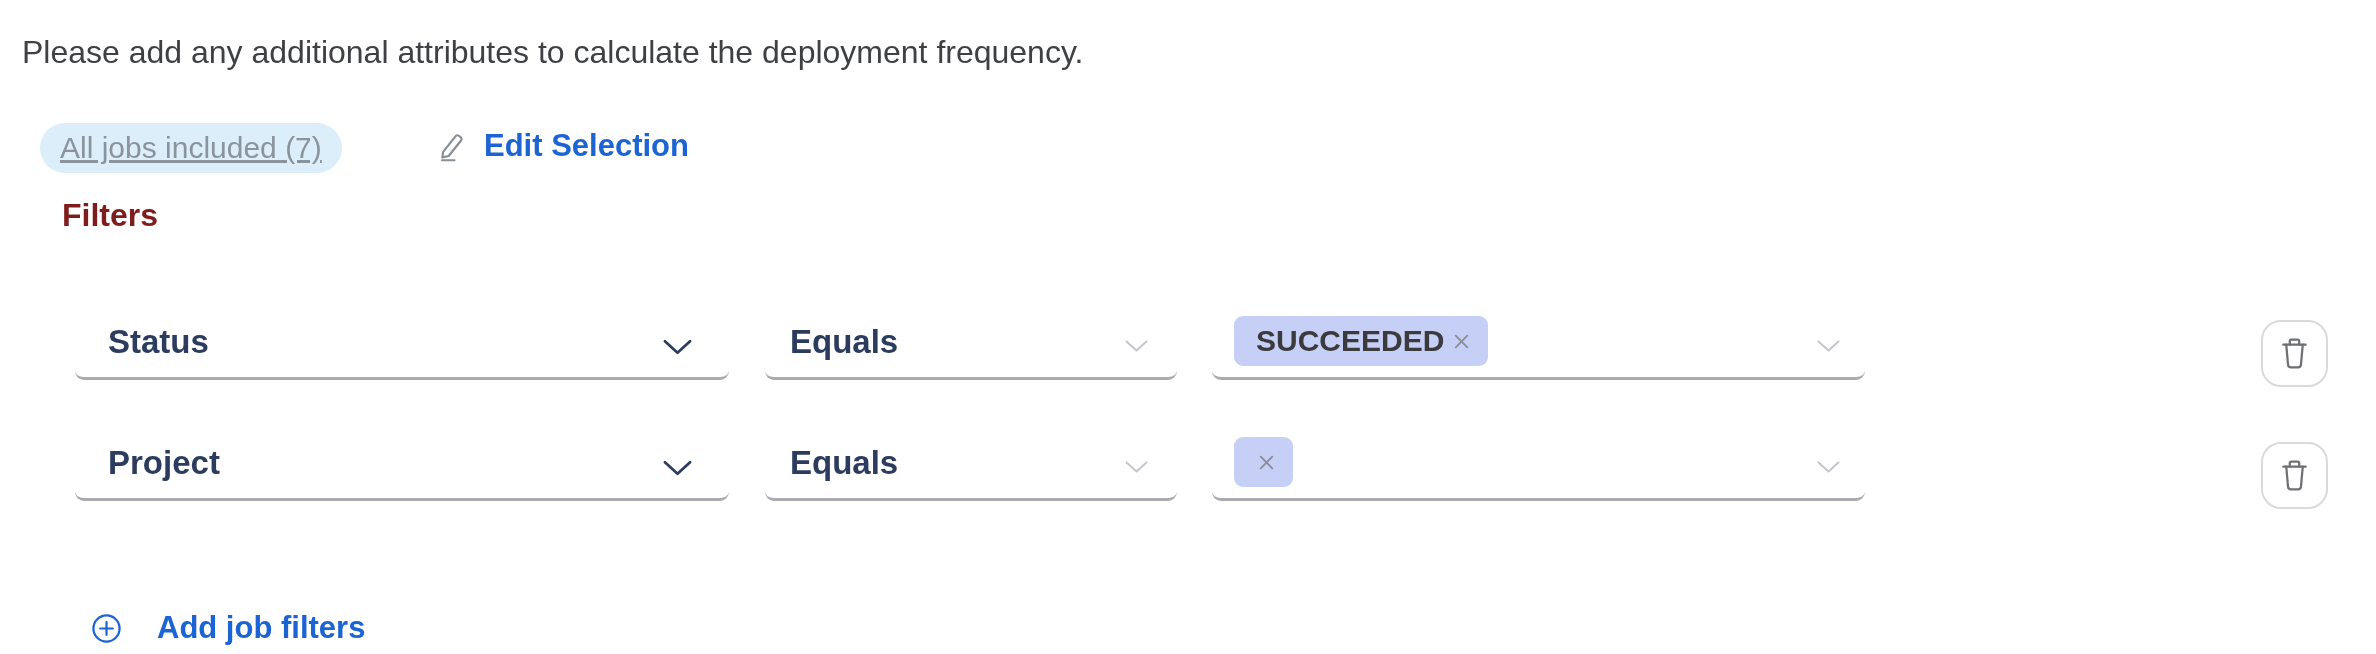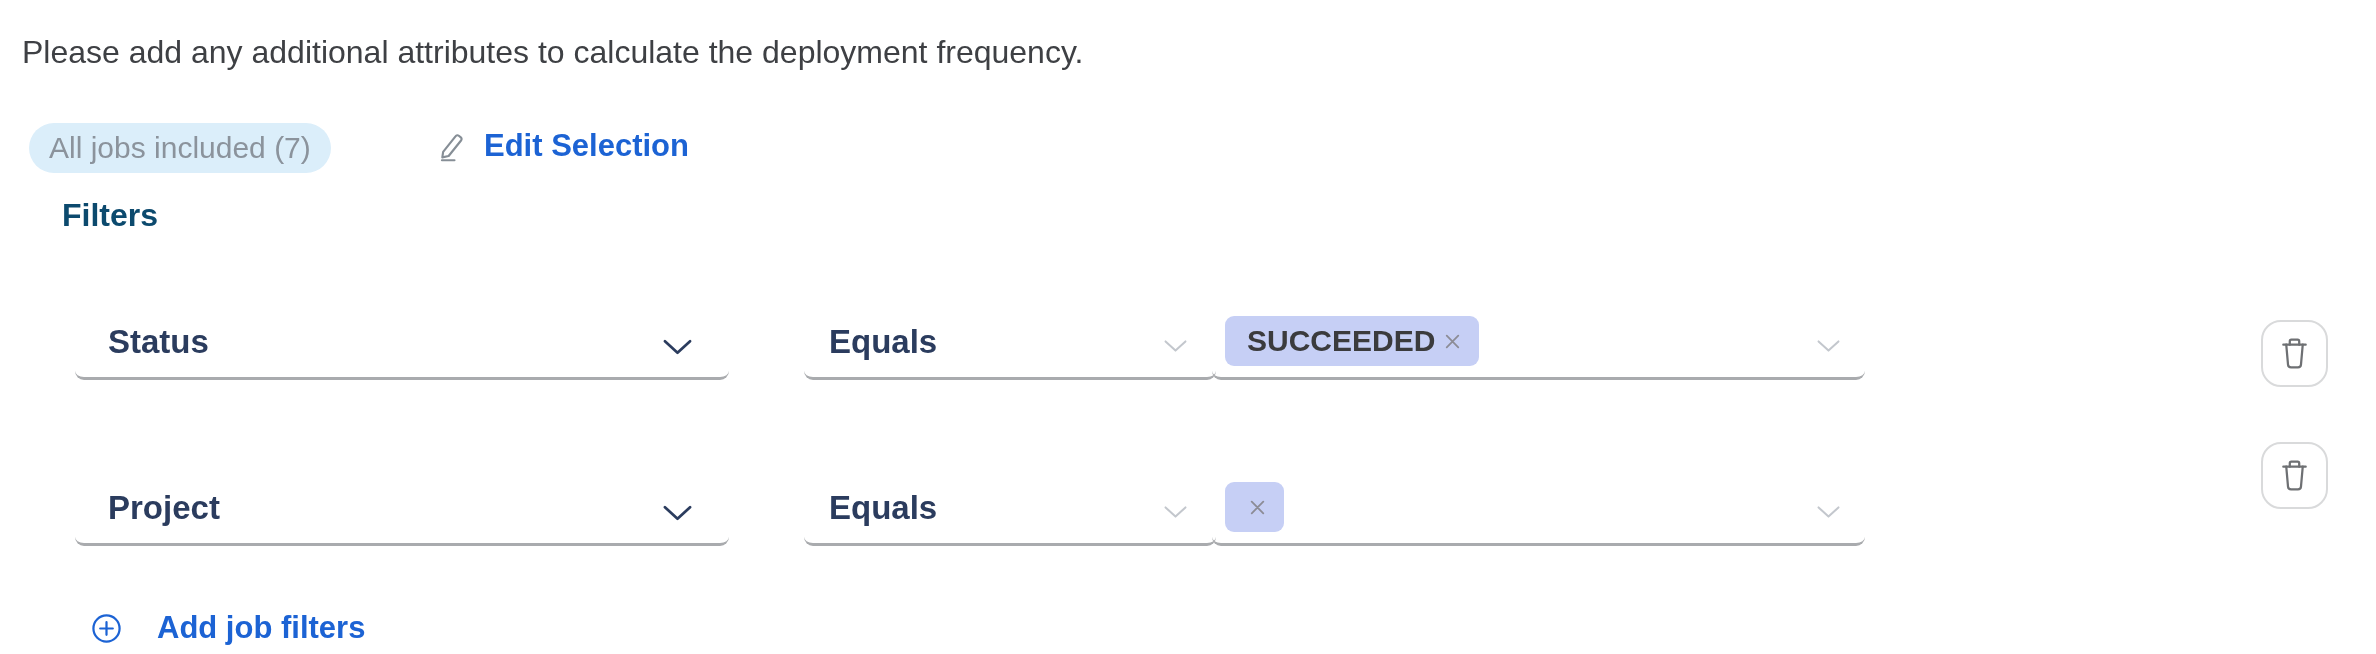--- a/index.html
+++ b/index.html
@@ -14,29 +14,30 @@
 
   .intro {
     position: absolute;
     left: 22px; top: 34px;
     font-size: 32px;
     color: #3e4044;
   }
 
   .badge {
     position: absolute;
-    left: 29px; top: 123px;
+    left: 40px; top: 123px;
     height: 50px;
     line-height: 50px;
     padding: 0 20px;
     border-radius: 25px;
     background: var(--badge-bg, #dbeefa);
     color: #8b939c;
     font-size: 30px;
     white-space: nowrap;
+    text-decoration: underline;
   }
 
   .edit-btn {
     position: absolute;
     left: 437px; top: 128px;
     display: flex;
     align-items: center;
     gap: 18px;
     cursor: pointer;
     background: none; border: none; padding: 0;
@@ -47,65 +48,65 @@
     font-weight: 700;
     color: var(--accent, #1c63d4);
     font-family: inherit;
   }
 
   .filters-heading {
     position: absolute;
     left: 62px; top: 197px;
     font-size: 32px;
     font-weight: 700;
-    color: #0c4a6e;
+    color: #7f1d1d;
   }
 
   .filters-note {
     position: absolute;
     left: 62px; top: 256px;
     font-size: 31px;
     color: #8f9297;
   }
 
   .field {
     position: absolute;
     height: 64px;
     border-bottom: 3px solid #a9abae;
     border-radius: 0 0 9px 9px;
     cursor: pointer;
     box-sizing: border-box;
     font-weight: bold;
   }
   .row1 .field { top: 316px; }
-  .row2 .field { top: 437px; margin-top: 45px; }
+  .row2 .field { top: 437px; }
 
   .field-attr  { left: 75px;   width: 654px; }
-  .field-op    { left: 804px;  width: 412px; }
+  .field-op    { left: 765px;  width: 412px; }
   .field-value { left: 1212px; width: 653px; }
 
   .field-label {
     position: absolute;
     bottom: 16px;
     font-size: 33px;
     color: #2b3c5e;
     white-space: nowrap;
   }
   .field-attr .field-label { left: 33px; }
   .field-op   .field-label { left: 25px; }
 
   .chevron { position: absolute; bottom: 22px; }
   .chevron.dark  { right: 37px; width: 29px; height: 16px; color: #2b3c5e; }
   .chevron.light { width: 23px; height: 14px; color: #c3c7cd; bottom: 24px; }
   .field-op    .chevron.light { right: 29px; }
   .field-value .chevron.light { right: 25px; }
 
   .value-tag {
     position: absolute;
-    left: 13px; top: 0;
+    left: 22px; top: 0;
     height: 50px;
     border-radius: 9px;
     background: var(--tag-bg, #c6cff5);
     display: flex;
     align-items: center;
     gap: 7px;
     padding: 0 16px 0 22px;
   }
   .value-tag .tag-text { font-size: 30px; color: #3b3b3d; white-space: nowrap; }
   .value-tag .tag-x { width: 21px; height: 21px; color: #8c8c96; cursor: pointer; display: block; }

